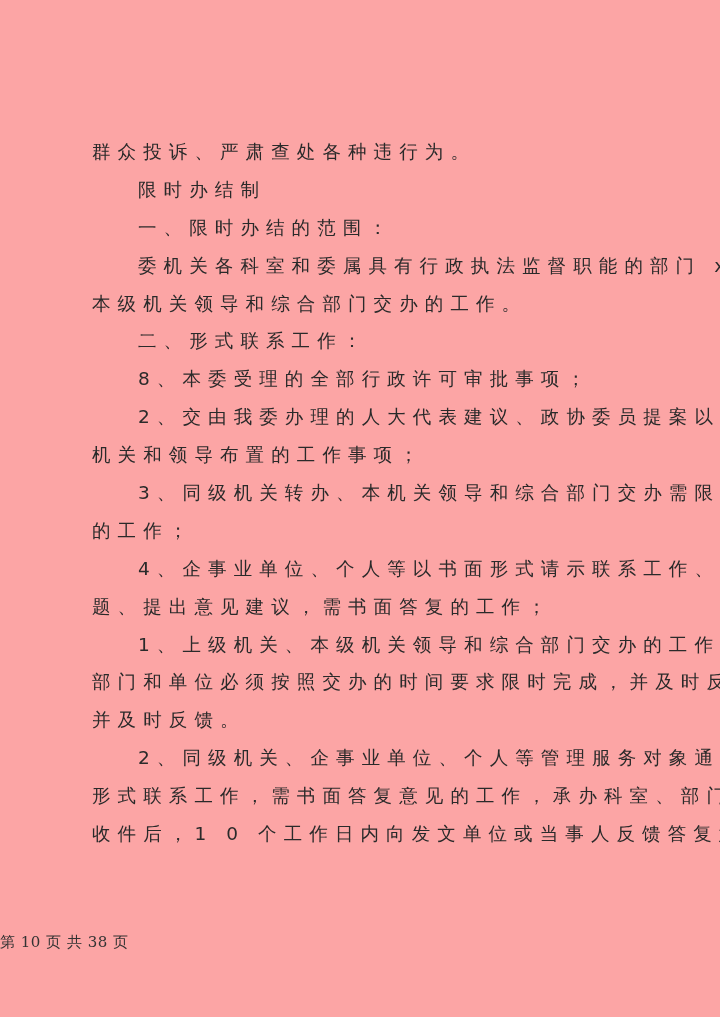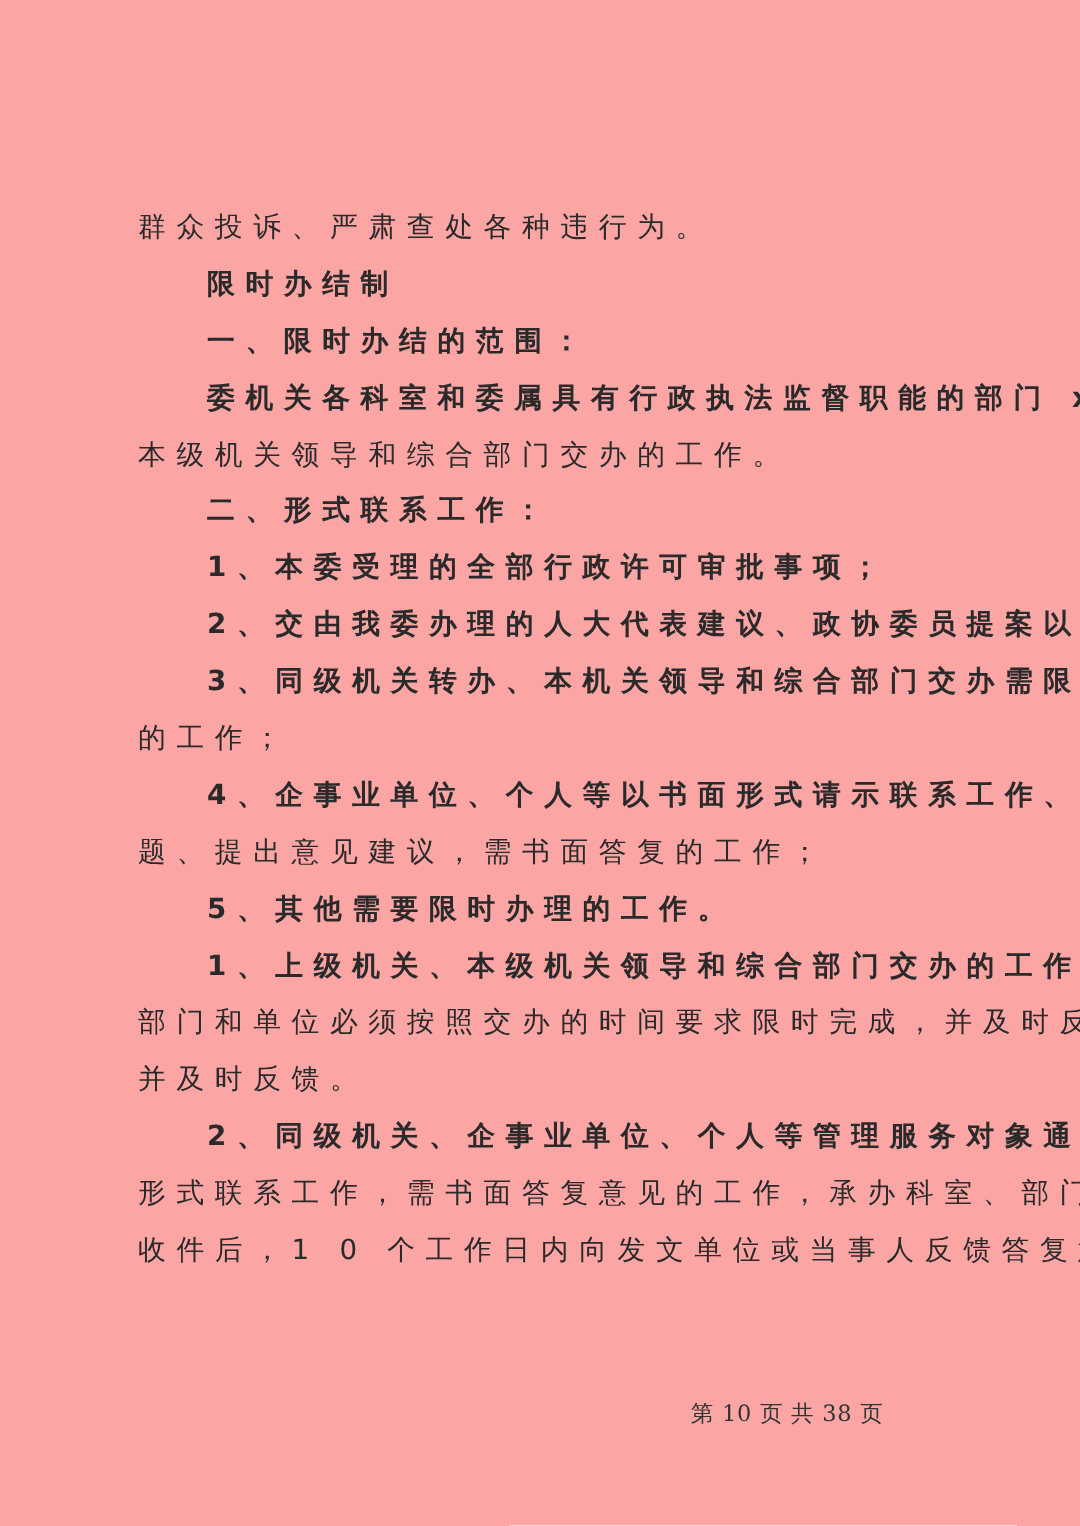--- a/index.html
+++ b/index.html
@@ -2,42 +2,42 @@
 <html><head>
 <meta charset="utf-8">
 <style>
   html, body { margin: 0; padding: 0; background: #ffffff; }
   body { width: 720px; height: 1017px; position: relative; overflow: hidden;
          font-family: "DejaVu Sans", "Liberation Sans", sans-serif; color: #2a2a2a; }
   .page { position: absolute; left: 0; top: 0; width: 720px; height: 1017px; background: #fca5a5; }
   .body-text { position: absolute; left: 92px; top: 133px; width: 540px; }
   .line { height: 37.9px; line-height: 37.9px; font-size: 18.5px; letter-spacing: 7.1px;
           white-space: nowrap; overflow: visible; }
-  .indent { padding-left: 46px; font-weight: bold; }
-  .footer { position: absolute; top: 933px; left: 0; width: 589px; text-align: right;
+  .indent { padding-left: 46px; }
+  .footer { position: absolute; top: 933px; left: 0; width: 589px; text-align: left;
             font-family: "DejaVu Serif", "Liberation Serif", serif; font-size: 15px; color: #333; letter-spacing: 0.5px; }
 </style>
 </head>
 <body>
 
 <div class="page">
   <div class="body-text">
     <div class="line">群众投诉、严肃查处各种违行为。</div>
     <div class="line indent">限时办结制</div>
     <div class="line indent">一、限时办结的范围：</div>
     <div class="line indent">委机关各科室和委属具有行政执法监督职能的部门 xx 县办</div>
     <div class="line">本级机关领导和综合部门交办的工作。</div>
     <div class="line indent">二、形式联系工作：</div>
-    <div class="line indent">1、本委受理的全部行政许可审批事项；</div>
+    <div class="line indent">8、本委受理的全部行政许可审批事项；</div>
     <div class="line indent">2、交由我委办理的人大代表建议、政协委员提案以及上级</div>
+    <div class="line">机关和领导布置的工作事项；</div>
     <div class="line indent">3、同级机关转办、本机关领导和综合部门交办需限时完成</div>
     <div class="line">的工作；</div>
     <div class="line indent">4、企事业单位、个人等以书面形式请示联系工作、反映问</div>
     <div class="line">题、提出意见建议，需书面答复的工作；</div>
-    <div class="line indent">5、其他需要限时办理的工作。</div>
     <div class="line indent">1、上级机关、本级机关领导和综合部门交办的工作，承办</div>
     <div class="line">部门和单位必须按照交办的时间要求限时完成，并及时反馈、报</div>
     <div class="line">并及时反馈。</div>
     <div class="line indent">2、同级机关、企事业单位、个人等管理服务对象通过书面</div>
     <div class="line">形式联系工作，需书面答复意见的工作，承办科室、部门必须在</div>
     <div class="line">收件后，1 0 个工作日内向发文单位或当事人反馈答复意见，如</div>
   </div>
   <div class="footer">第 10 页 共 38 页</div>
 </div>
 

